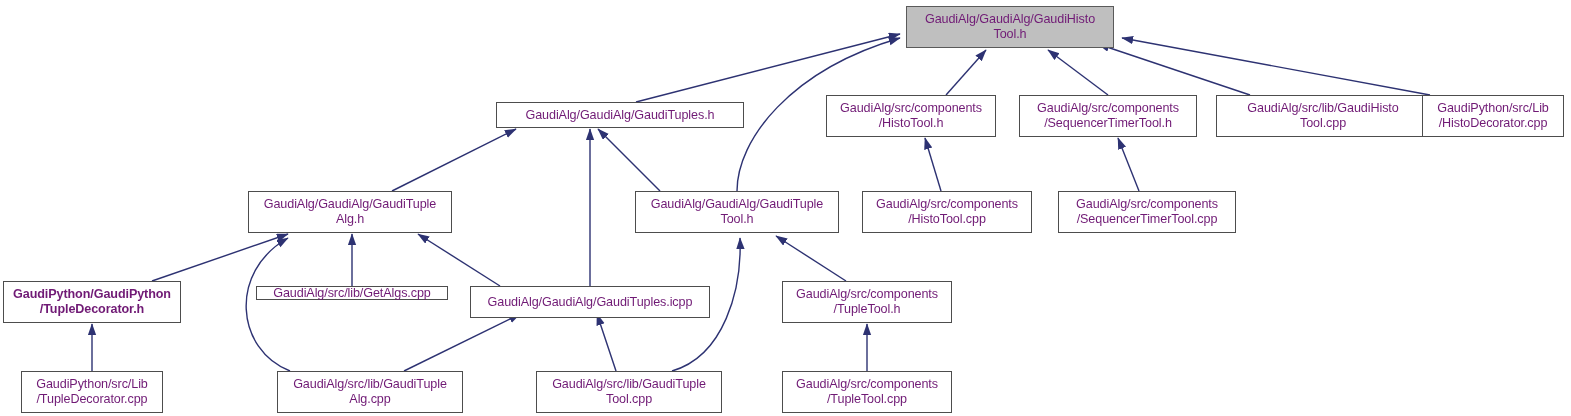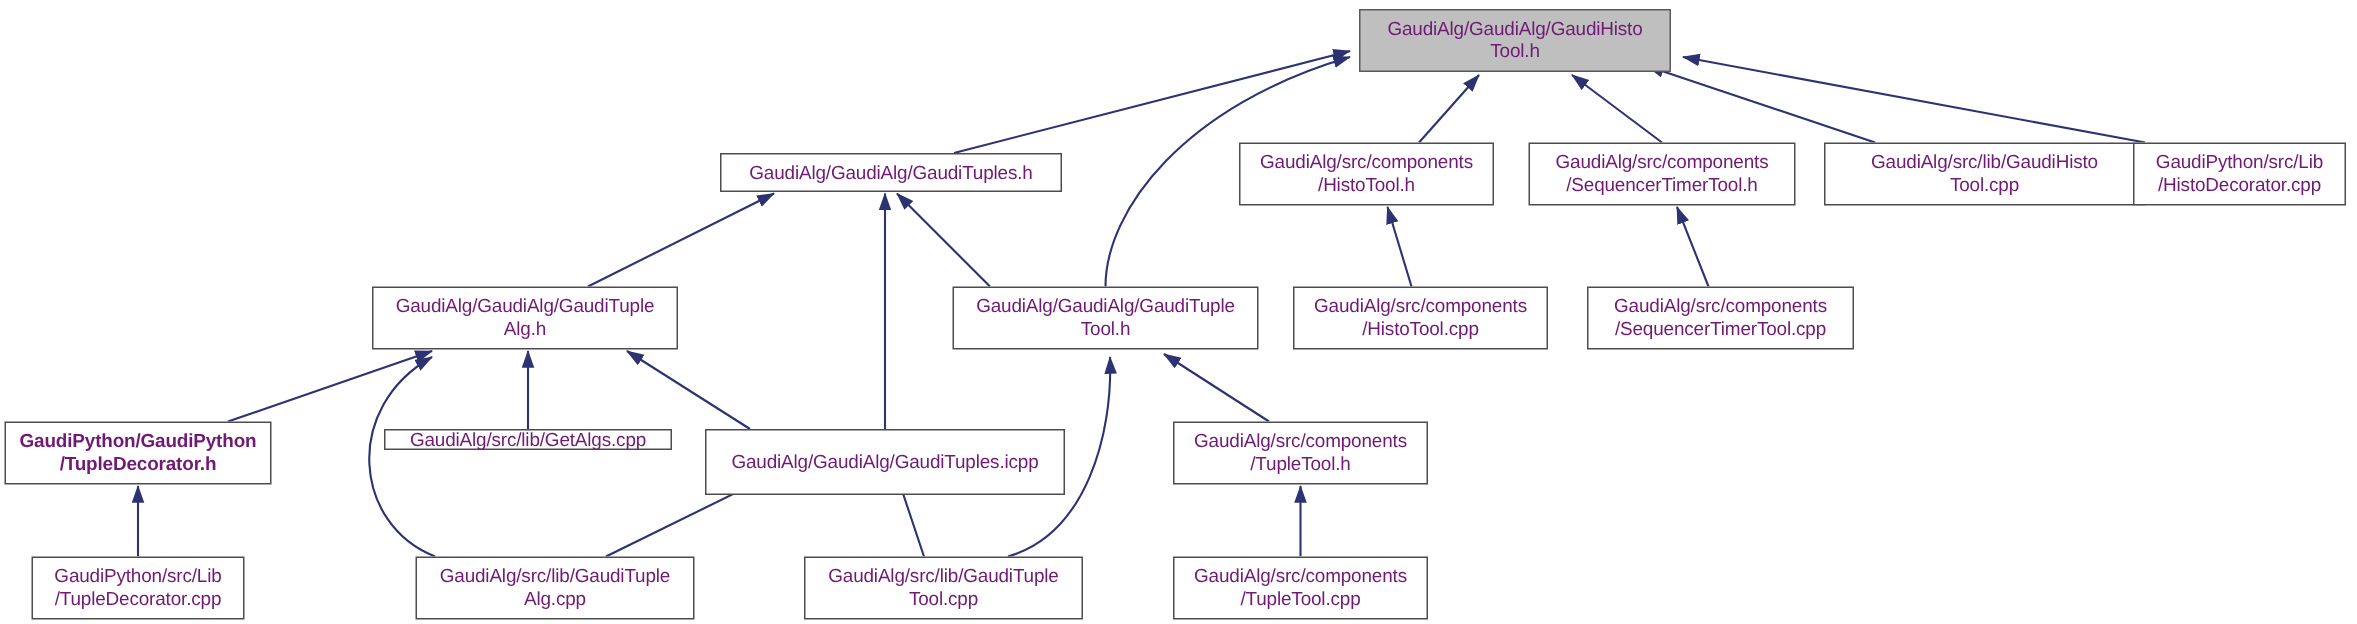--- a/index.html
+++ b/index.html
@@ -80,41 +80,41 @@
         <path d="M 404,371 L 520,314" fill="none" stroke="#2d3272" stroke-width="1.4" marker-end="url(#arrowhead)"></path>
         <path d="M 616,371 L 597,314" fill="none" stroke="#2d3272" stroke-width="1.4" marker-end="url(#arrowhead)"></path>
         <path d="M 672,371 C 724,356 742,290 740,238" fill="none" stroke="#2d3272" stroke-width="1.4" marker-end="url(#arrowhead)"></path>
         <path d="M 846,281 L 776,236" fill="none" stroke="#2d3272" stroke-width="1.4" marker-end="url(#arrowhead)"></path>
         <path d="M 867,371 L 867,324" fill="none" stroke="#2d3272" stroke-width="1.4" marker-end="url(#arrowhead)"></path>
       </g>
   </svg>
   <div id="node-layer">
       <div class="node root" style="left: 906px; top: 6px; width: 208px; height: 42px;">GaudiAlg/GaudiAlg/GaudiHisto
 Tool.h</div>
-      <div class="node thick" style="left: 480px; top: 102px; width: 228px; height: 26px;">GaudiAlg/GaudiAlg/GaudiTuples.h</div>
+      <div class="node thick" style="left: 496px; top: 102px; width: 248px; height: 26px;">GaudiAlg/GaudiAlg/GaudiTuples.h</div>
       <div class="node thick" style="left: 826px; top: 95px; width: 170px; height: 42px;">GaudiAlg/src/components
 /HistoTool.h</div>
       <div class="node thick" style="left: 1019px; top: 95px; width: 178px; height: 42px;">GaudiAlg/src/components
 /SequencerTimerTool.h</div>
       <div class="node thick" style="left: 1216px; top: 95px; width: 214px; height: 42px;">GaudiAlg/src/lib/GaudiHisto
 Tool.cpp</div>
       <div class="node thick" style="left: 1422px; top: 95px; width: 142px; height: 42px;">GaudiPython/src/Lib
 /HistoDecorator.cpp</div>
       <div class="node thick" style="left: 248px; top: 191px; width: 204px; height: 42px;">GaudiAlg/GaudiAlg/GaudiTuple
 Alg.h</div>
       <div class="node thick" style="left: 635px; top: 191px; width: 204px; height: 42px;">GaudiAlg/GaudiAlg/GaudiTuple
 Tool.h</div>
       <div class="node thick" style="left: 862px; top: 191px; width: 170px; height: 42px;">GaudiAlg/src/components
 /HistoTool.cpp</div>
       <div class="node thick" style="left: 1058px; top: 191px; width: 178px; height: 42px;">GaudiAlg/src/components
 /SequencerTimerTool.cpp</div>
       <div class="node thick" style="left: 3px; top: 281px; width: 178px; height: 42px; font-weight: bold;">GaudiPython/GaudiPython
 /TupleDecorator.h</div>
       <div class="node thick" style="left: 256px; top: 286px; width: 192px; height: 14px;">GaudiAlg/src/lib/GetAlgs.cpp</div>
-      <div class="node thick" style="left: 470px; top: 286px; width: 240px; height: 44px;">GaudiAlg/GaudiAlg/GaudiTuples.icpp</div>
+      <div class="node thick" style="left: 470px; top: 286px; width: 240px; height: 32px;">GaudiAlg/GaudiAlg/GaudiTuples.icpp</div>
       <div class="node thick" style="left: 782px; top: 281px; width: 170px; height: 42px;">GaudiAlg/src/components
 /TupleTool.h</div>
       <div class="node thick" style="left: 21px; top: 371px; width: 142px; height: 42px;">GaudiPython/src/Lib
 /TupleDecorator.cpp</div>
       <div class="node thick" style="left: 277px; top: 371px; width: 186px; height: 42px;">GaudiAlg/src/lib/GaudiTuple
 Alg.cpp</div>
       <div class="node thick" style="left: 536px; top: 371px; width: 186px; height: 42px;">GaudiAlg/src/lib/GaudiTuple
 Tool.cpp</div>
       <div class="node thick" style="left: 782px; top: 371px; width: 170px; height: 42px;">GaudiAlg/src/components
 /TupleTool.cpp</div>

